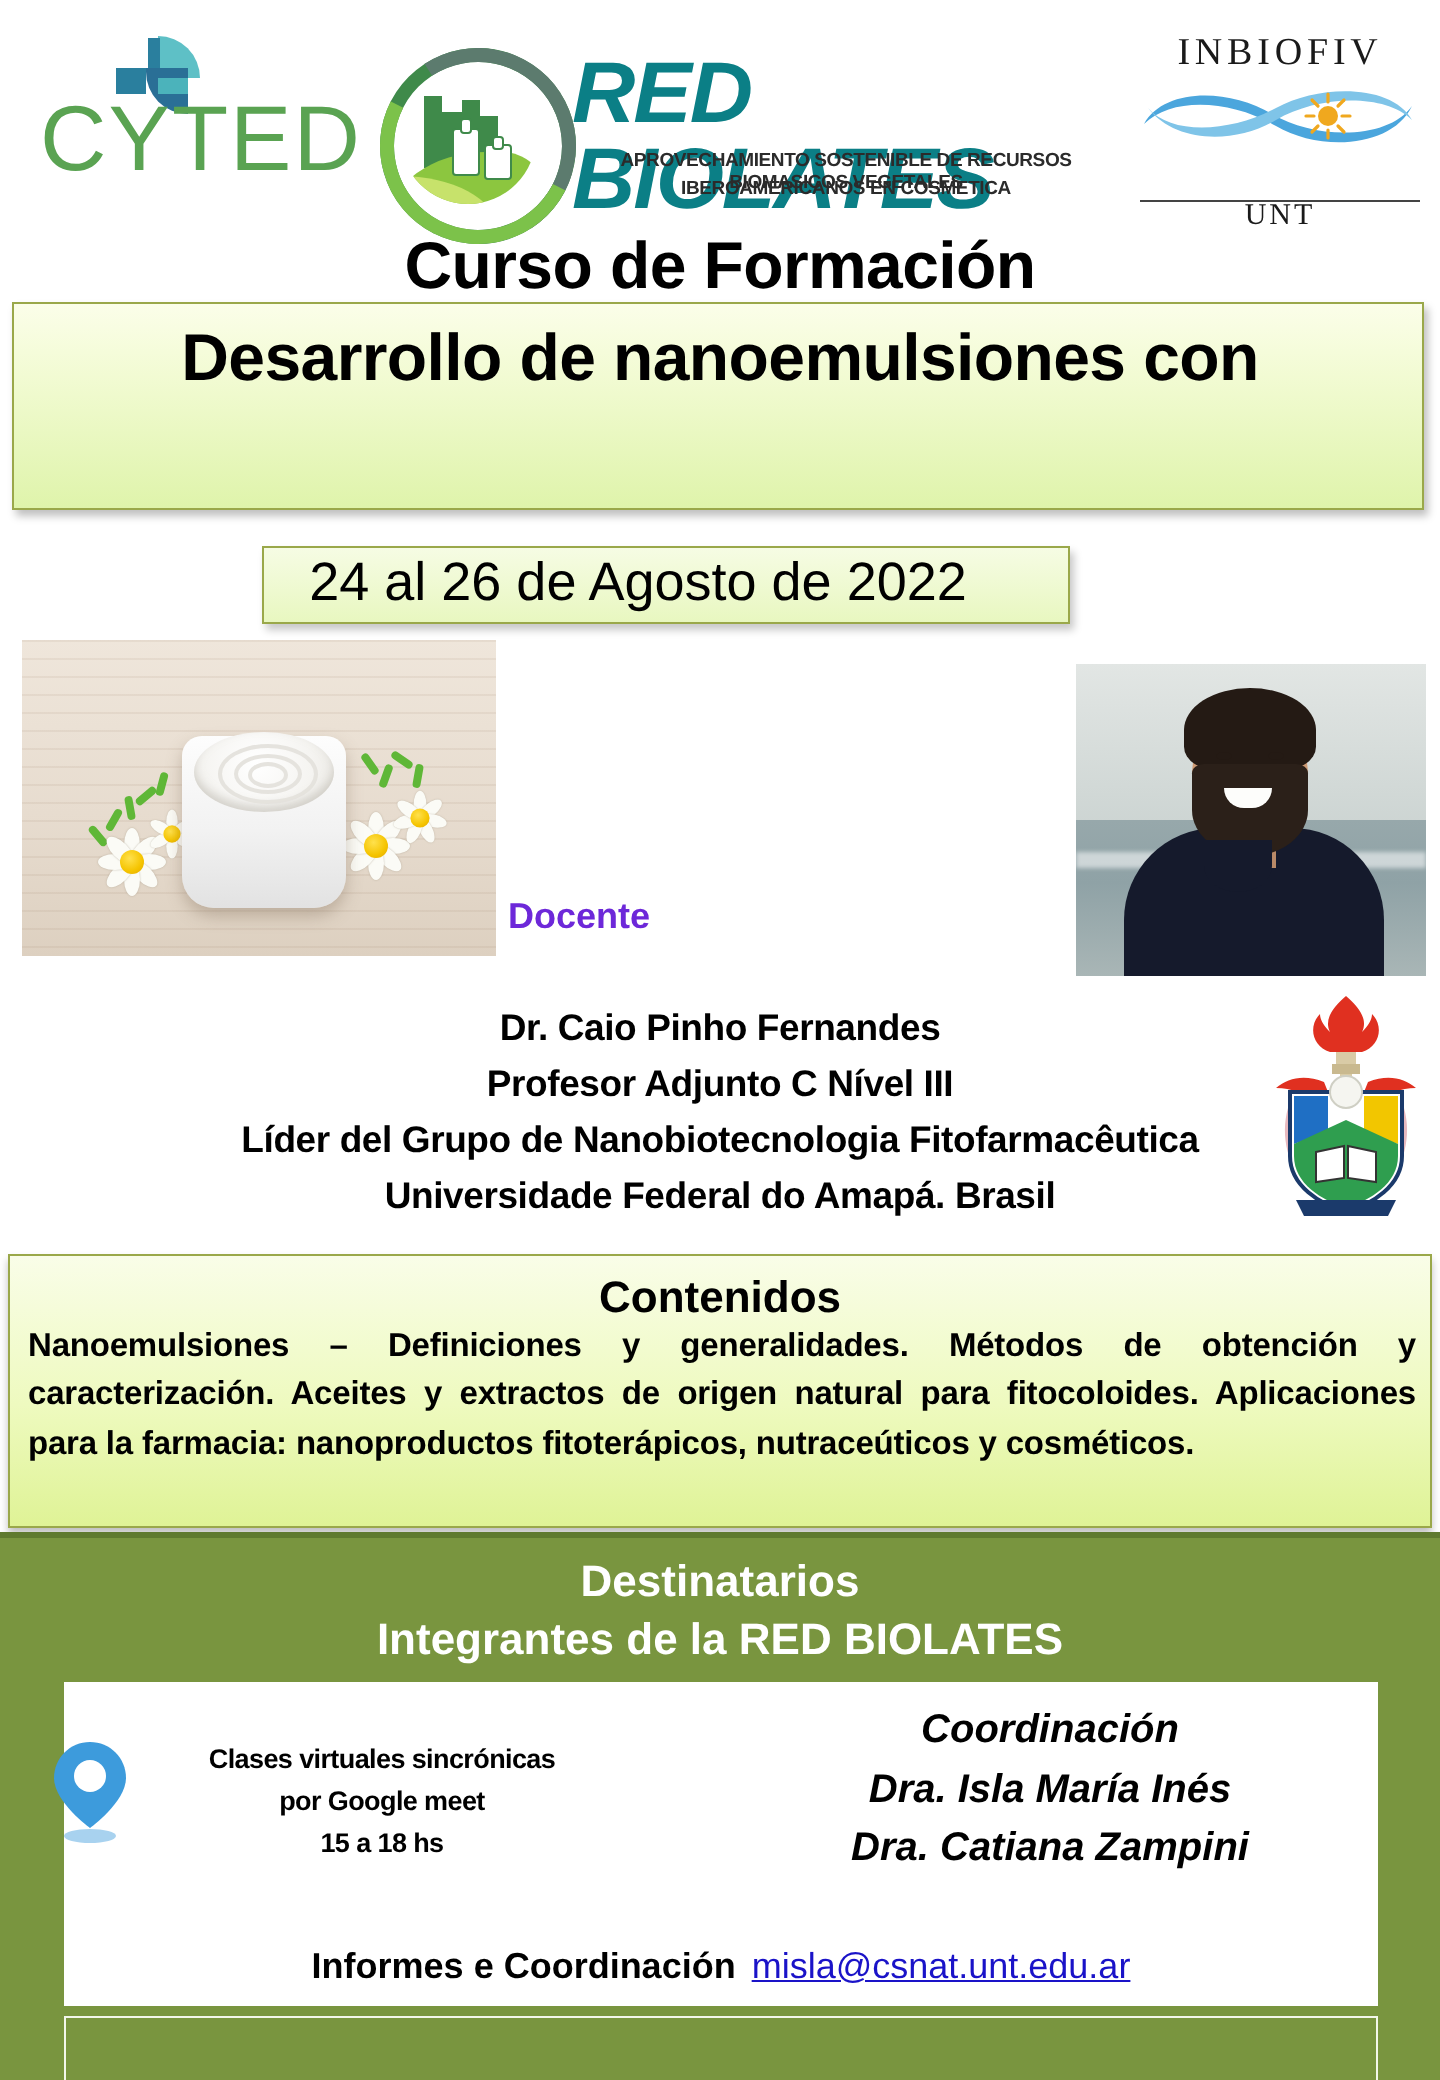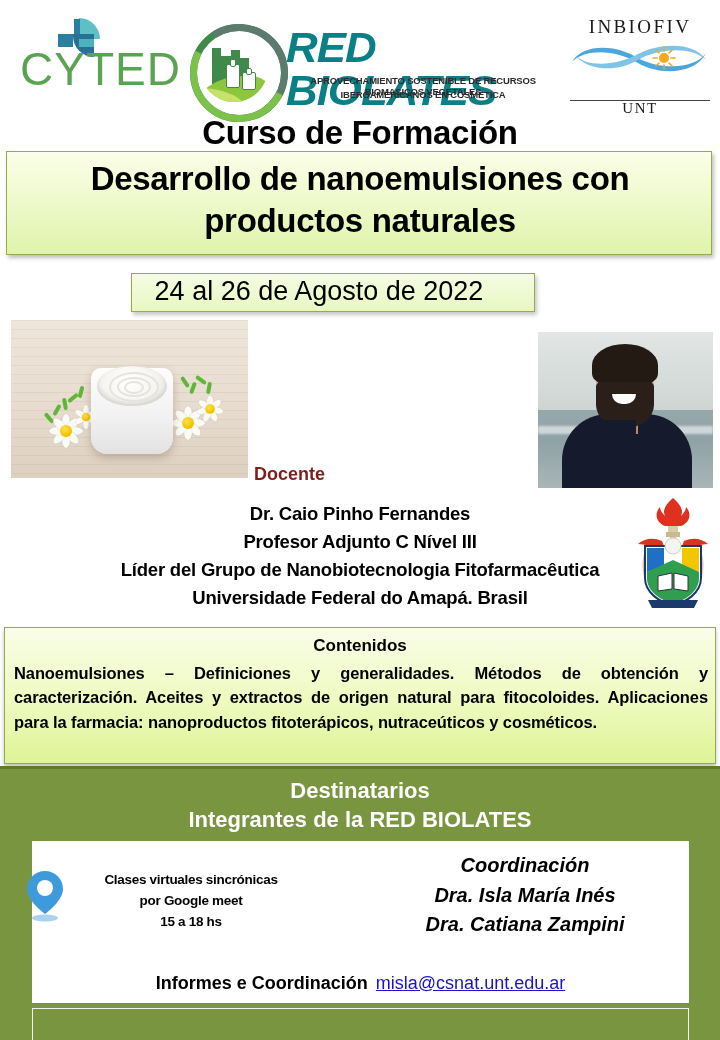--- a/index.html
+++ b/index.html
@@ -418,26 +418,26 @@
   
   #coat-of-arms {
     position: absolute;
     left: 632px; top: 494px;
     width: 82px; height: 118px;
   }
 
   
   #docente-label {
     position: absolute;
-    left: 0; top: 464px;
+    left: 0; top: 448px;
     width: 579px;
     text-align: center;
     font-size: 18px;
     font-weight: 700;
-    color: #7f1d1d;
+    color: #6d28d9;
   }
   #docente-lines {
     position: absolute;
     left: 0; top: 500px;
     width: 720px;
     text-align: center;
     font-size: 18.5px;
     font-weight: 700;
     color: #000;
     line-height: 1.52;
@@ -452,21 +452,21 @@
     box-sizing: border-box;
     border: 1px solid #9aa84a;
     background: linear-gradient(to bottom, #f9fde8 0%, #eefabf 55%, #dff396 100%);
     box-shadow: 0 3px 4px rgba(0,0,0,0.25);
   }
   #contenidos-title {
     position: absolute;
     left: 4px; top: 636px;
     width: 712px;
     text-align: center;
-    font-size: 17px;
+    font-size: 22px;
     font-weight: 700;
     color: #000;
   }
   #contenidos-body {
     position: absolute;
     left: 14px; top: 661px;
     width: 694px;
     text-align: justify;
     font-size: 16.5px;
     font-weight: 700;
@@ -631,21 +631,20 @@
     <div class="cn-rule"></div>
     <div class="cn-unt">UNT</div>
   </div>
 </div>
 
 <div id="course-kicker">Curso de Formación</div>
 
 <div id="title-box"></div>
 <div id="title-main">
   <div>Desarrollo de nanoemulsiones con</div>
-  <div>productos naturales</div>
 </div>
 
 <div id="date-box"></div>
 <div id="date-text">24 al 26 de Agosto de 2022</div>
 
 <div id="photo-cream">
   <div class="wood"></div>
 
   <div class="leafy" style="left:44px; top:84px; transform:rotate(30deg);"></div>
   <div class="leafy" style="left:52px; top:78px; transform:rotate(-10deg);"></div>

